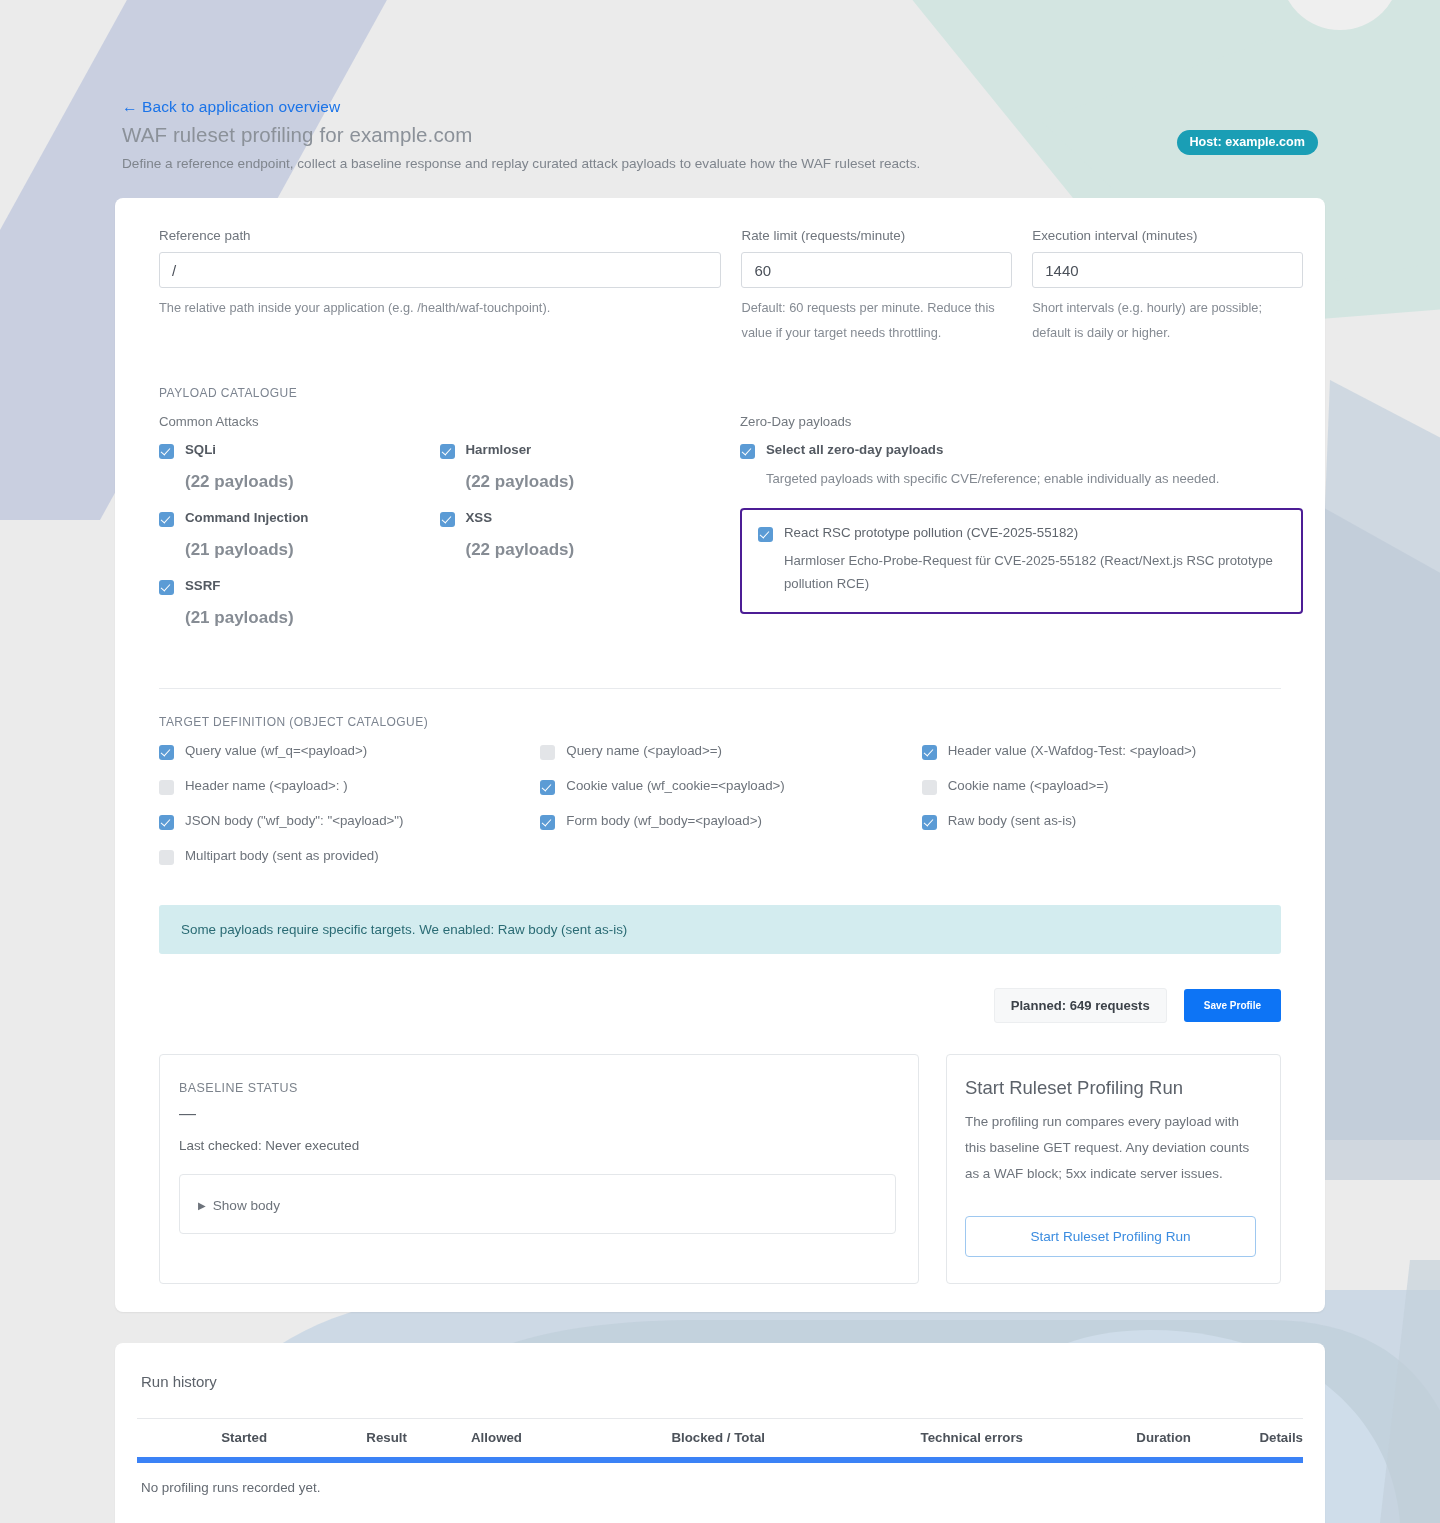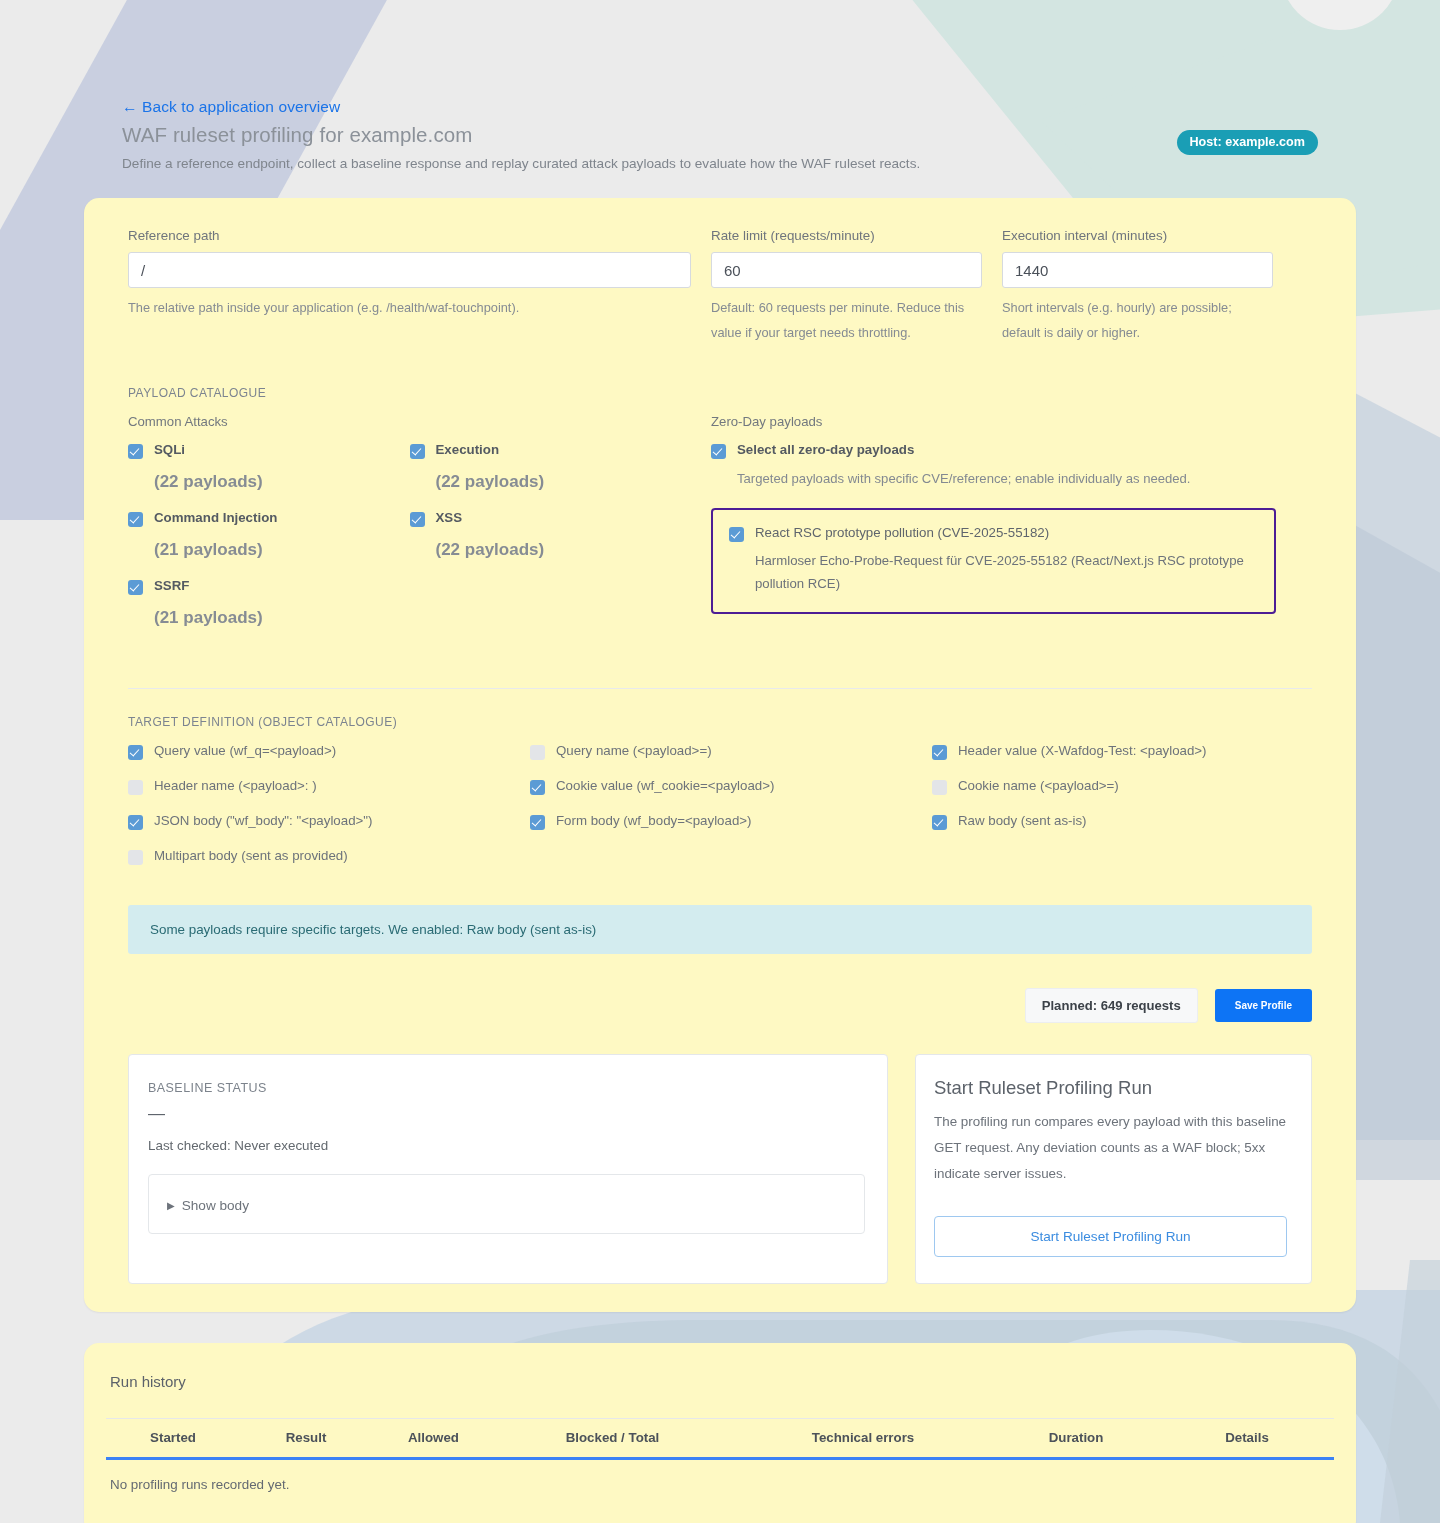--- a/index.html
+++ b/index.html
@@ -48,23 +48,23 @@
     background: #1a9eb5;
     color: #ffffff;
     font-size: 12.6px;
     font-weight: bold;
     padding: 5px 13px 6px;
     border-radius: 14px;
     white-space: nowrap;
   }
 
   .card {
-    background: #fef9c3;
-    margin: 0 84px;
-    border-radius: 15px;
+    background: #ffffff;
+    margin: 0 115px;
+    border-radius: 8px;
     box-shadow: 0 1px 2px rgba(0,0,0,.06);
   }
   .card-main { margin-top: 27px; padding: 30px 22px 28px 22px; }
 
   
   .form-row { display: flex; gap: 0; padding: 0 0 0 0; }
   .fg-path { width: 585px; padding-left: 22px; }
   .fg-rate { width: 291px; padding-left: 20px; }
   .fg-int  { width: 291px; padding-left: 20px; }
   .f-label {
@@ -250,27 +250,27 @@
     padding: 12px 0;
     cursor: pointer;
     text-align: center;
   }
 
   
   .card-history { margin-top: 31px; margin-bottom: 0; padding: 30px 22px 44px 22px; }
   .hist-title { font-size: 15px; color: #5c626a; font-weight: 400; margin: 0 0 28px 4px; }
   table.hist { width: 100%; border-collapse: collapse; }
   table.hist th {
-    text-align: center;
+    text-align: right;
     font-size: 13.3px;
     font-weight: bold;
     color: #4c525a;
     padding: 11px 0 12px 0;
     border-top: 1px solid #e6e8eb;
-    border-bottom: 3px solid #3b82f6;
+    border-bottom: 6px solid #3b82f6;
   }
   table.hist th:nth-child(1) { width: 130px; padding-left: 4px; }
   table.hist th:nth-child(2) { width: 140px; }
   table.hist th:nth-child(3) { width: 115px; }
   table.hist th:nth-child(4) { width: 243px; }
   table.hist th:nth-child(5) { width: 258px; }
   table.hist th:nth-child(6) { width: 168px; }
   table.hist td {
     font-size: 13.4px;
     color: #646a72;
@@ -344,21 +344,21 @@
               <div class="cb-row">
                 <span class="cb on"></span>
                 <span class="cb-text cb-strong">SQLi</span>
               </div>
               <div class="cb-sub">(22 payloads)</div>
             </div>
 
             <div class="attack-item">
               <div class="cb-row">
                 <span class="cb on"></span>
-                <span class="cb-text cb-strong">Execution</span>
+                <span class="cb-text cb-strong">Harmloser</span>
               </div>
               <div class="cb-sub">(22 payloads)</div>
             </div>
 
             <div class="attack-item">
               <div class="cb-row">
                 <span class="cb on"></span>
                 <span class="cb-text cb-strong">Command Injection</span>
               </div>
               <div class="cb-sub">(21 payloads)</div>

